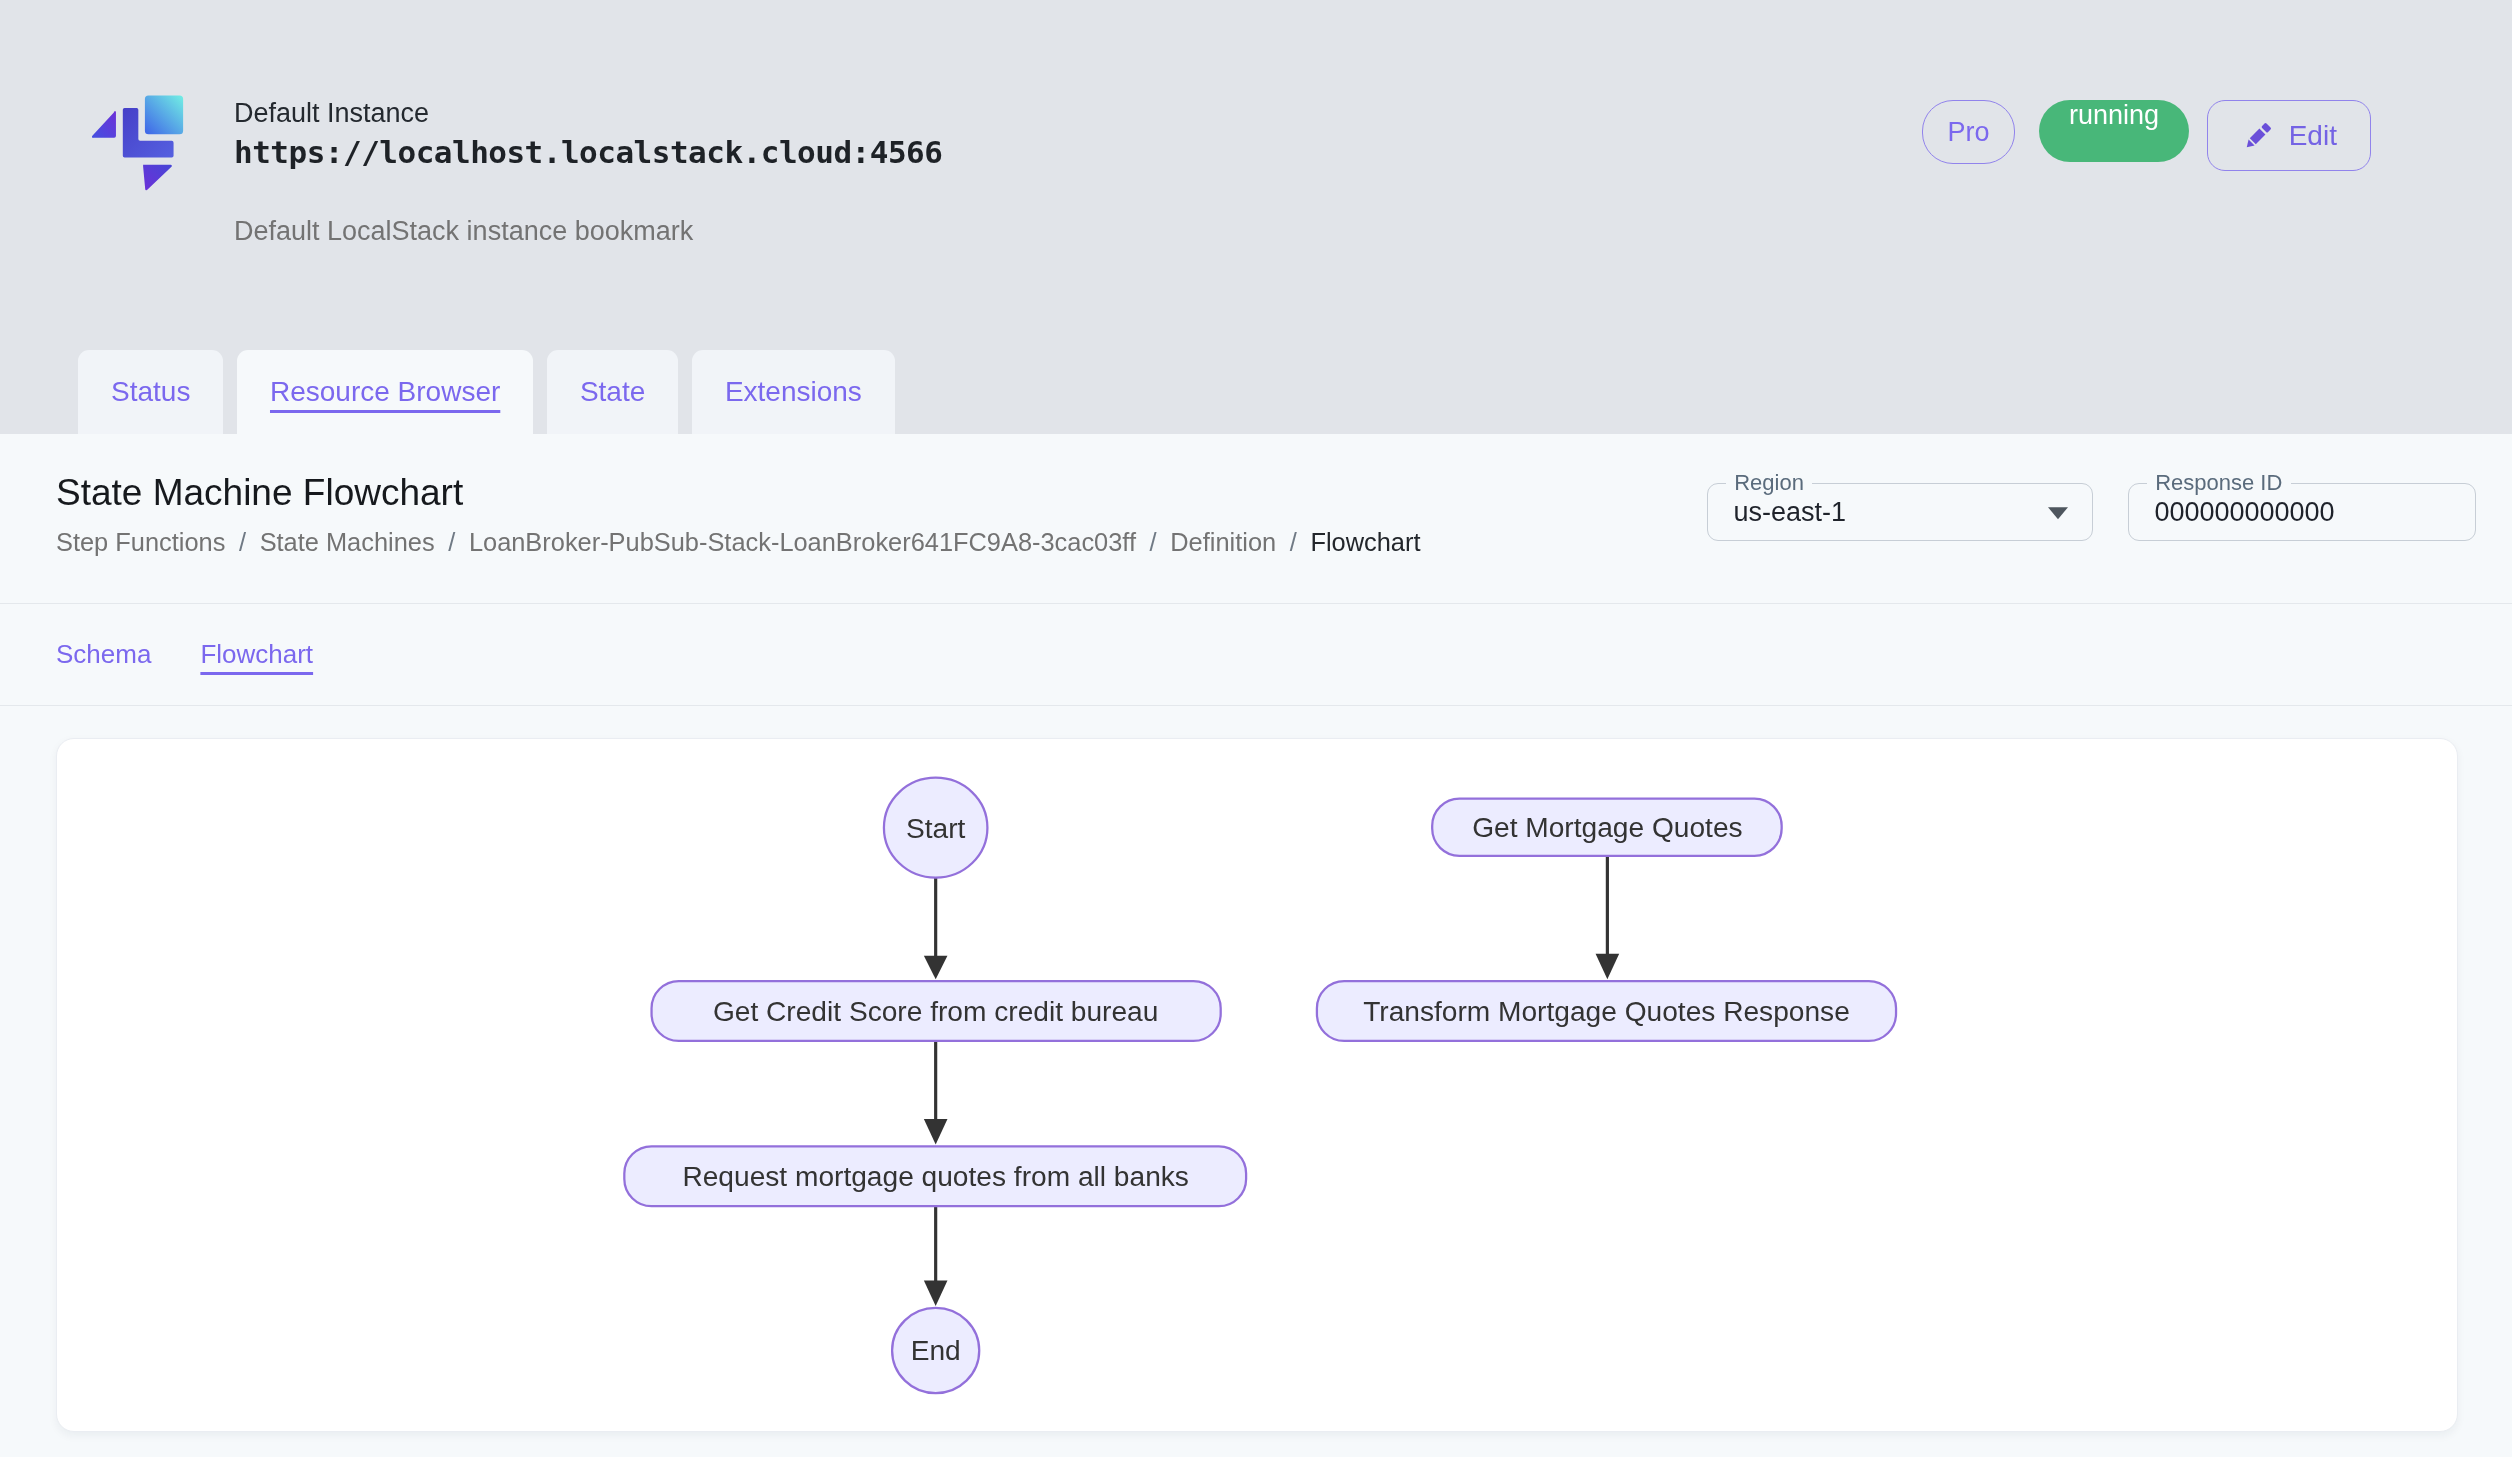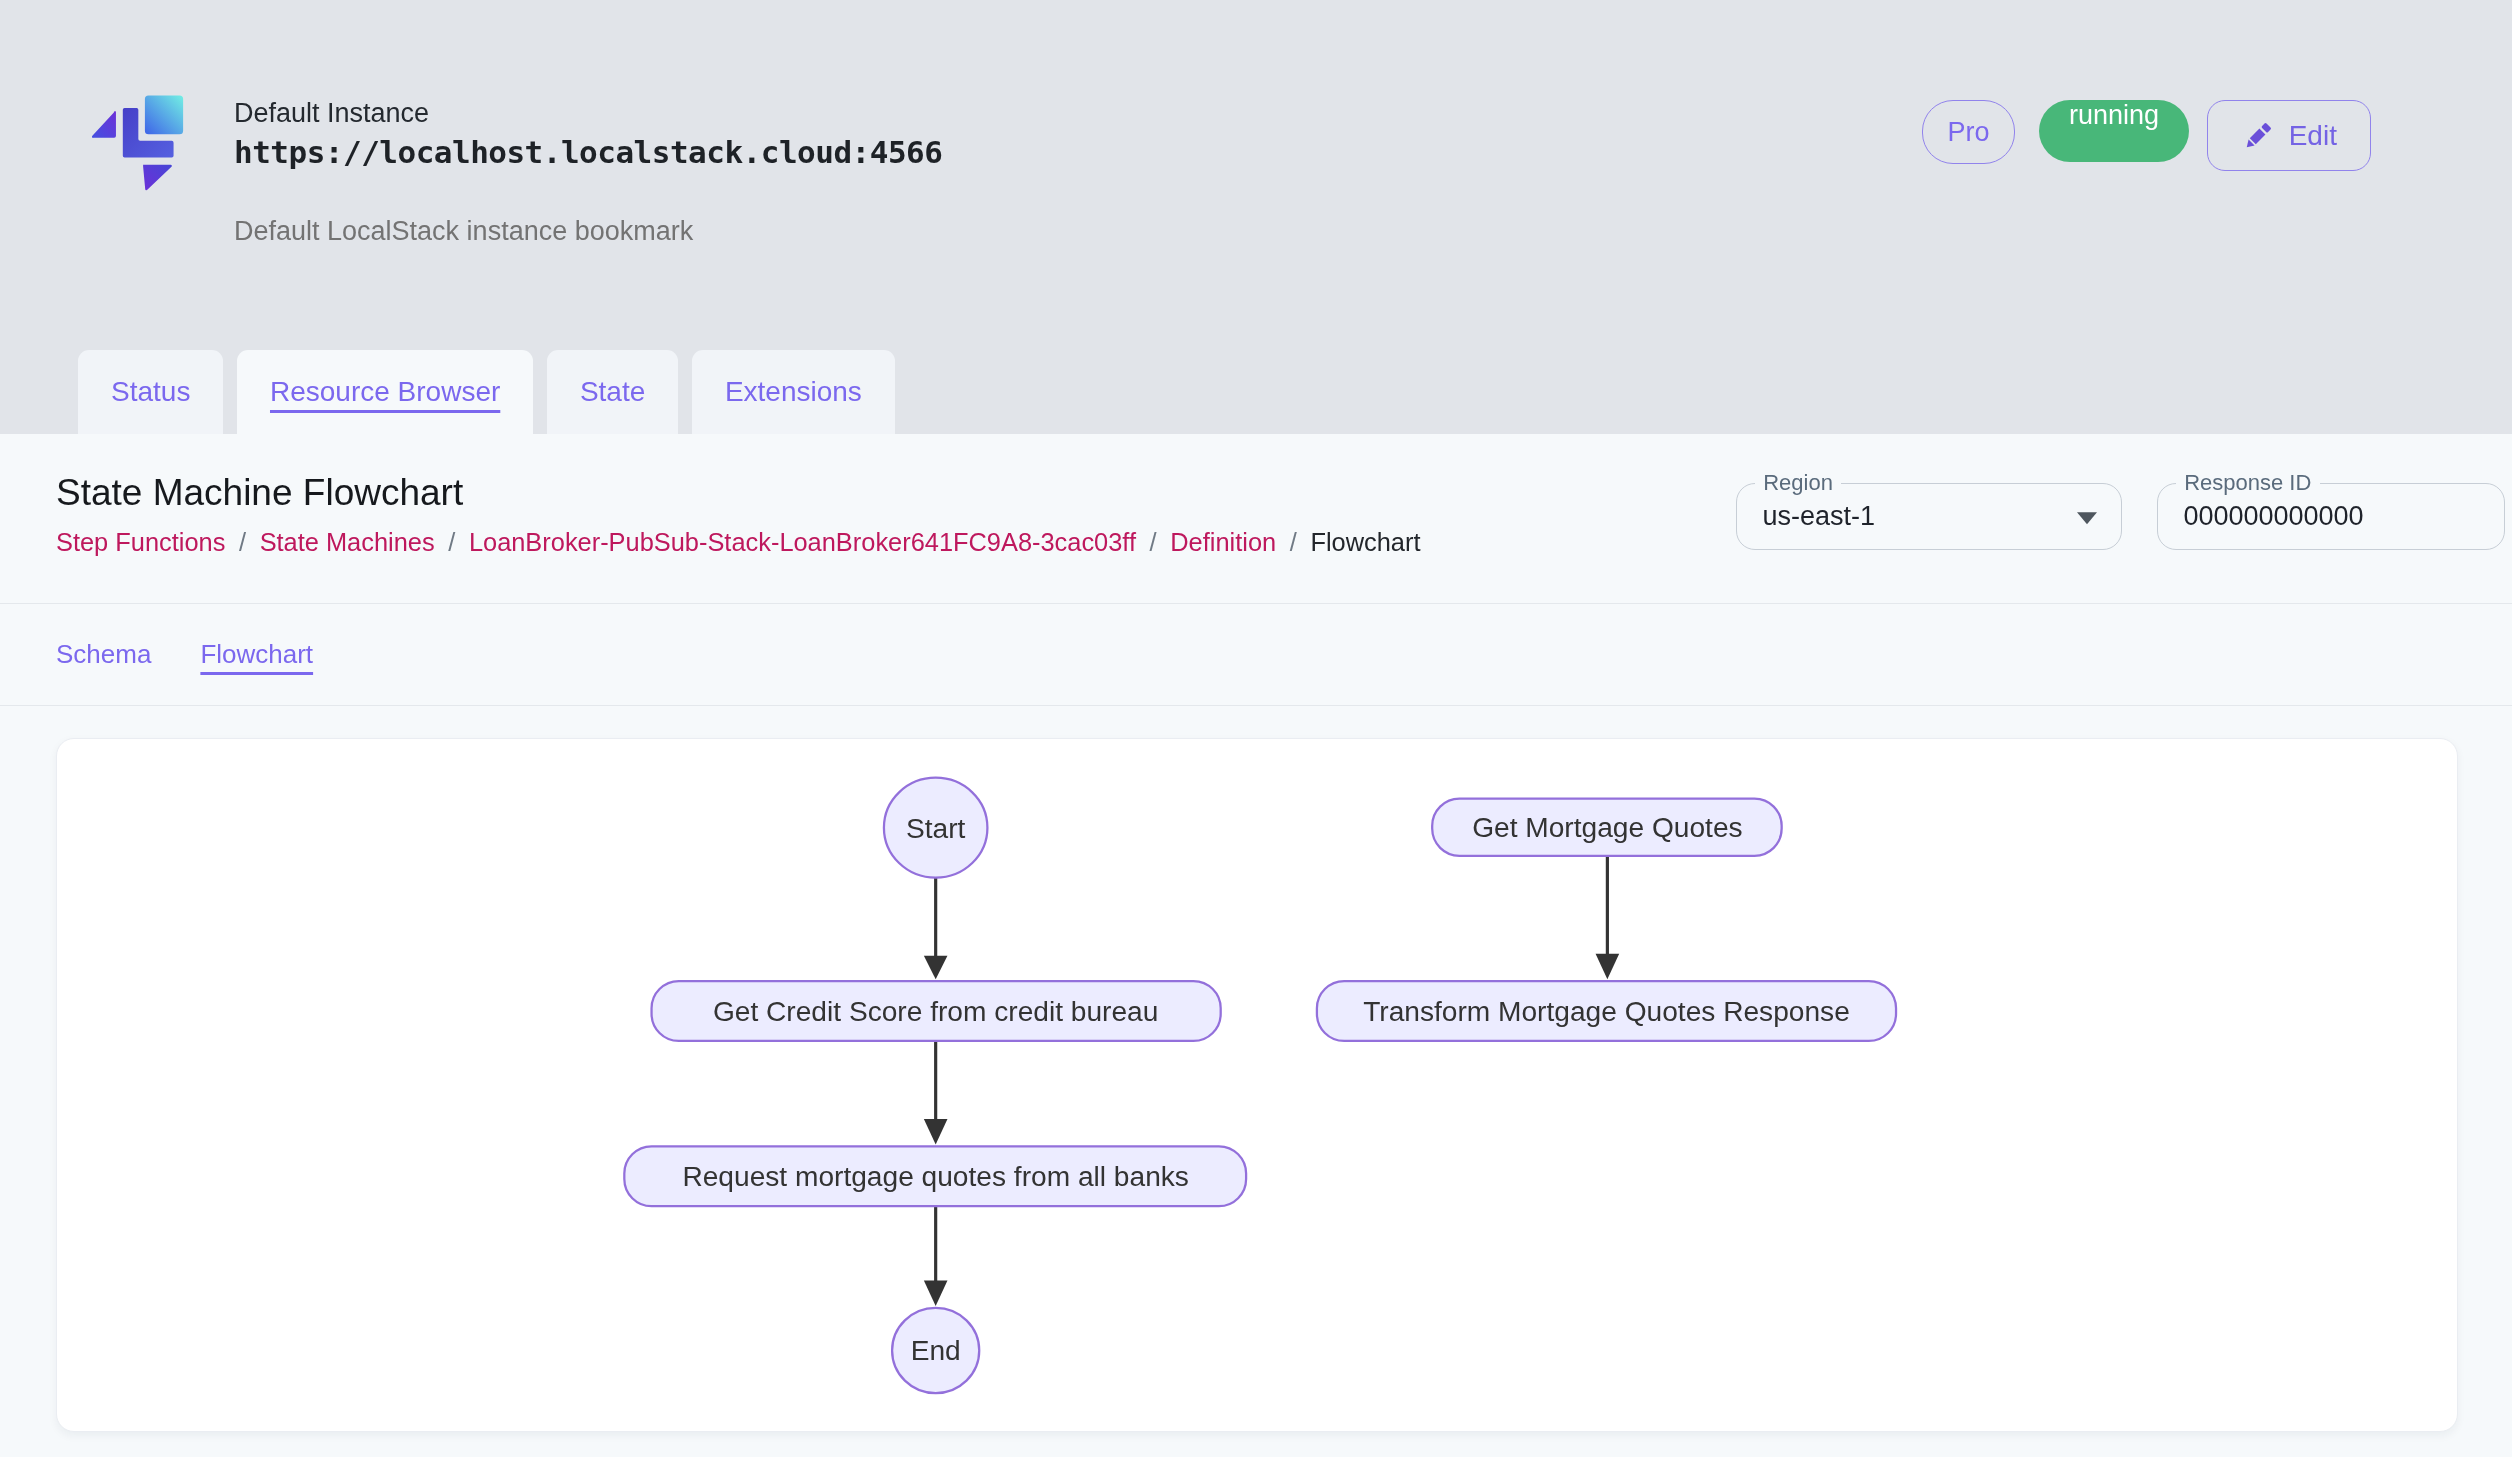--- a/index.html
+++ b/index.html
@@ -36,25 +36,25 @@
   .tab { height:84px; padding:0 33px; display:flex; align-items:center;
          background:#F1F4F8; border-radius:11px 11px 0 0; color:#7B68EE; font-size:28px; cursor:pointer; }
   .tab.active { background:#F6F9FB; text-decoration:underline;
                 text-decoration-thickness:2.7px; text-underline-offset:9px; }
 
   
   .panel { position:absolute; top:434px; left:0; right:0; bottom:0; background:#F6F9FB; }
   .page-title { position:absolute; left:56px; top:38px; font-size:37px; font-weight:500; color:#16191D; }
   .breadcrumb { position:absolute; left:56px; top:94px; display:flex; gap:13.6px;
                 align-items:center; font-size:25.4px; }
-  .crumb { color:#be185d; cursor:pointer; }
+  .crumb { color:#737373; cursor:pointer; }
   .crumb.current { color:#22262B; cursor:default; }
   .crumb-sep { color:#707A85; }
 
-  .field { position:absolute; height:67px; border:1.8px solid #C7CED6; border-radius:19px;margin-left:29px; }
+  .field { position:absolute; height:58px; border:1.8px solid #C7CED6; border-radius:11px; }
   .field-label { position:absolute; top:-14.5px; left:18px; background:#F6F9FB; padding:0 8.2px;
                  font-size:22px; color:#5A6B7C; white-space:nowrap; }
   .field-value { position:absolute; left:25.4px; top:0; height:100%; display:flex;
                  align-items:center; font-size:27px; color:#1F232B; }
   .field.region { left:1707px; top:49px; width:386px; cursor:pointer; }
   .field.account { left:2128px; top:49px; width:348px; }
   .caret { position:absolute; right:23.6px; top:50%; transform:translateY(-40%); width:0; height:0;
            border-left:10px solid transparent; border-right:10px solid transparent;
            border-top:12.7px solid #4E565E; }
 

